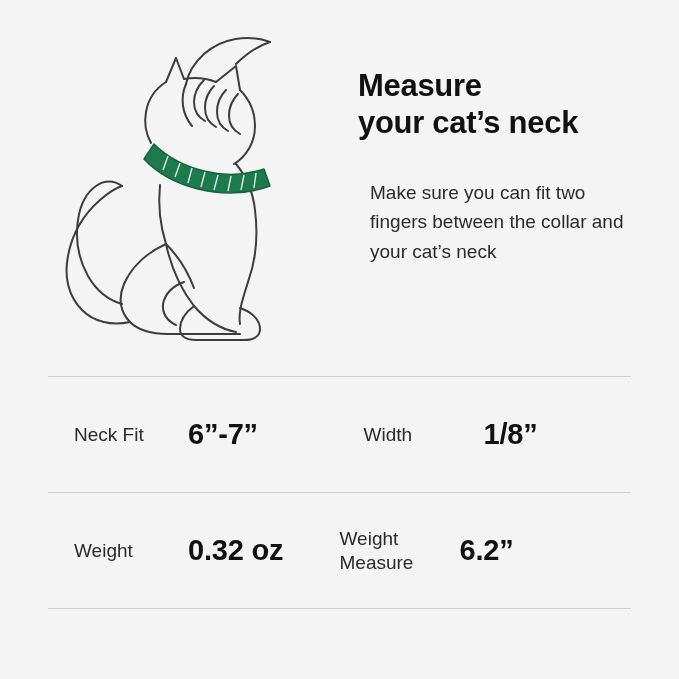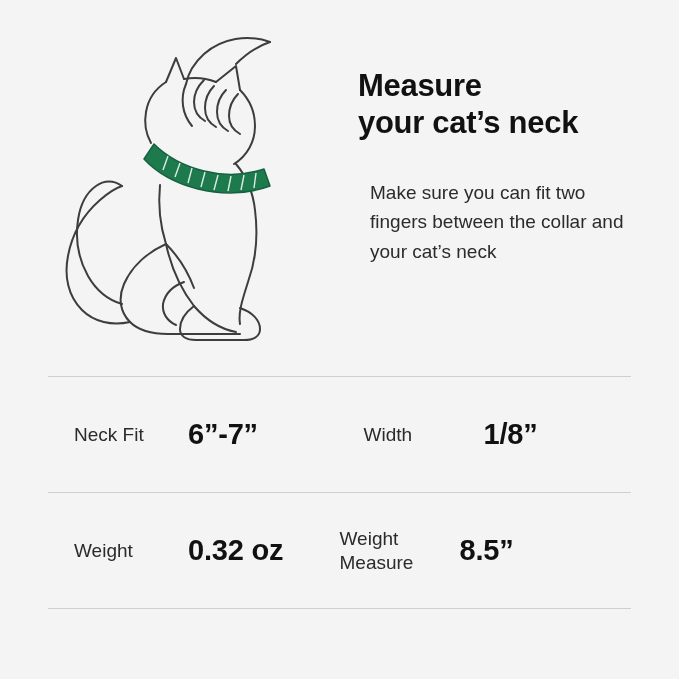--- a/index.html
+++ b/index.html
@@ -197,20 +197,20 @@
     <div class="spec-row">
       <div class="cell left">
         <div class="spec-label lab-weight">Weight</div>
         <div class="spec-value val-weight">0.32 oz</div>
       </div>
       <div class="cell right">
         <div class="spec-label lab-length">
           <div>Weight</div>
           <div>Measure</div>
         </div>
-        <div class="spec-value val-length">8.5”</div>
+        <div class="spec-value val-length">6.2”</div>
       </div>
     </div>
 
     <div class="rule"></div>
   </div>
 
 </div>
 
 </body></html>

